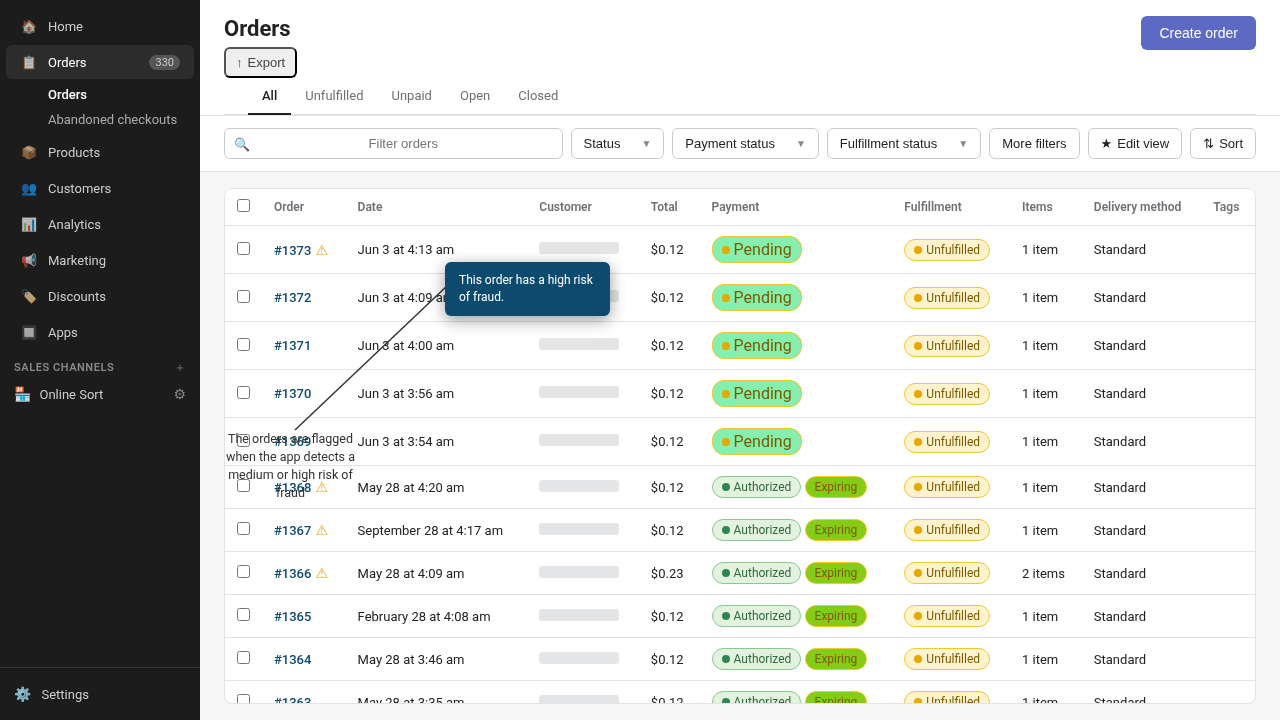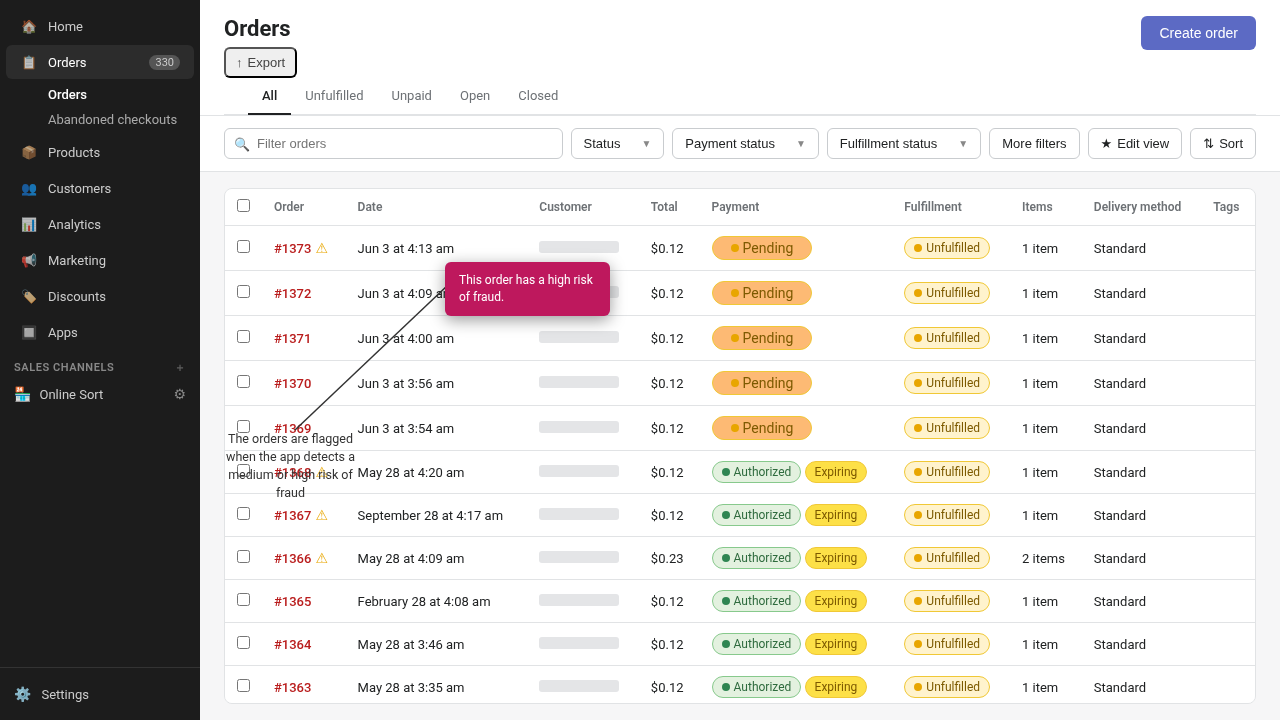--- a/index.html
+++ b/index.html
@@ -26,41 +26,41 @@
 
     
     .tabs { display: flex; gap: 0; border-bottom: 1px solid #e1e3e5; background: #fff; padding: 0 24px; }
     .tab { padding: 10px 14px; cursor: pointer; color: #6d7175; font-size: 13px; border-bottom: 2px solid transparent; margin-bottom: -1px; }
     .tab.active { color: #202223; border-bottom-color: #202223; font-weight: 500; }
 
     
     .filters-bar { display: flex; align-items: center; gap: 8px; padding: 12px 24px; background: #fff; border-bottom: 1px solid #e1e3e5; flex-wrap: wrap; }
     .search-wrap { position: relative; flex: 1; max-width: 380px; }
     .search-wrap .search-icon { position: absolute; left: 10px; top: 50%; transform: translateY(-50%); color: #888; }
-    .search-input { width: 100%; padding: 7px 12px 7px 32px; border: 1px solid #c9cccf; border-radius: 6px; font-size: 13px; color: #202223; background: #fff; }
+    .search-input { width: 100%; padding: 7px 12px 7px 32px; border: 1px solid #c9cccf; border-radius: 6px; font-size: 13px; color: #202223; background: #fff; text-align: center; }
     .filter-btn { display: flex; align-items: center; gap: 21px; padding: 7px 12px; border: 1px solid #c9cccf; border-radius: 6px; background: #fff; cursor: pointer; color: #202223; font-size: 13px; }
     .filter-btn .caret { font-size: 10px; color: #888; }
     .edit-view-btn { display: flex; align-items: center; gap: 5px; padding: 7px 12px; border: 1px solid #c9cccf; border-radius: 6px; background: #fff; cursor: pointer; color: #202223; font-size: 13px; }
     .sort-btn { display: flex; align-items: center; gap: 5px; padding: 7px 12px; border: 1px solid #c9cccf; border-radius: 6px; background: #fff; cursor: pointer; color: #202223; font-size: 13px; }
 
     
     .table-wrap { flex: 1; overflow-y: auto; background: #fff; margin: 16px 24px; border-radius: 8px; border: 1px solid #e1e3e5; }
     table { width: 100%; border-collapse: collapse; }
     thead tr { border-bottom: 1px solid #e1e3e5; }
     thead th { padding: 10px 12px; text-align: left; font-size: 12px; font-weight: 600; color: #6d7175; white-space: nowrap; }
     tbody tr { border-bottom: 1px solid #e1e3e5; }
     tbody tr:last-child { border-bottom: none; }
     tbody td { padding: 10px 12px; font-size: 13px; color: #202223; white-space: nowrap; }
     .checkbox-col { width: 36px; }
-    .order-link { color: #b91c1c; text-decoration: none; font-weight: 500; }
-
-    
-    .badge-pending { display: inline-flex; align-items: center; gap: 4px; padding: 3px 18px; border-radius: 12px; font-size: 14px; background: #fdba74; color: #7d5a00; border: 1px solid #f0c836; }
+    .order-link { color: #0c4a6e; text-decoration: none; font-weight: 500; }
+
+    
+    .badge-pending { display: inline-flex; align-items: center; gap: 4px; padding: 3px 9px; border-radius: 12px; font-size: 16px; background: #86efac; color: #7d5a00; border: 1px solid #f0c836; }
     .badge-authorized { display: inline-flex; align-items: center; gap: 4px; padding: 3px 9px; border-radius: 12px; font-size: 12px; background: #e3f1df; color: #2f6b3e; border: 1px solid #87c98c; }
-    .badge-expiring { display: inline-flex; align-items: center; gap: 4px; padding: 3px 9px; border-radius: 12px; font-size: 12px; background: #fde047; color: #7d5a00; border: 1px solid #f0c836; }
+    .badge-expiring { display: inline-flex; align-items: center; gap: 4px; padding: 3px 9px; border-radius: 12px; font-size: 12px; background: #84cc16; color: #7d5a00; border: 1px solid #f0c836; }
     .badge-unfulfilled { display: inline-flex; align-items: center; gap: 4px; padding: 3px 9px; border-radius: 12px; font-size: 12px; background: #fff3cd; color: #7d5a00; border: 1px solid #f0c836; }
     .badge-dot { width: 8px; height: 8px; border-radius: 50%; display: inline-block; }
     .dot-yellow { background: #e8a600; }
     .dot-green { background: #2f8552; }
 
     .customer-placeholder { display: inline-block; background: #e4e5e7; border-radius: 3px; height: 12px; }
 
     
     .sidebar-channel-item { display: flex; align-items: center; gap: 8px; padding: 7px 14px; color: #ccc; cursor: pointer; font-size: 13px; }
     .sidebar-channel-item .channel-icons { margin-left: auto; display: flex; gap: 4px; }
@@ -68,21 +68,21 @@
 
     .settings-row { display: flex; align-items: center; gap: 10px; padding: 10px 14px; color: #ccc; cursor: pointer; font-size: 13px; }
 
     .header-top-row { display: flex; align-items: flex-start; justify-content: space-between; }
     .header-left { display: flex; flex-direction: column; gap: 6px; }
 
     
     .content-area { position: relative; flex: 1; display: flex; flex-direction: column; overflow: hidden; }
 
     .tooltip-wrapper { position: absolute; left: 245px; top: 262px; z-index: 100; }
-    .tooltip-popup { background: #be185d; color: #fff; border-radius: 6px; padding: 10px 14px; font-size: 12px; width: 165px; box-shadow: 0 4px 16px rgba(0,0,0,0.4); line-height: 1.4; }
+    .tooltip-popup { background: #0c4a6e; color: #fff; border-radius: 6px; padding: 10px 14px; font-size: 12px; width: 165px; box-shadow: 0 4px 16px rgba(0,0,0,0.4); line-height: 1.4; }
   </style>
 </head>
 <body>
 
 <div class="sidebar">
   <div class="sidebar-item">
     <span class="icon">🏠</span>
     <span>Home</span>
   </div>
   <div class="sidebar-item active">

